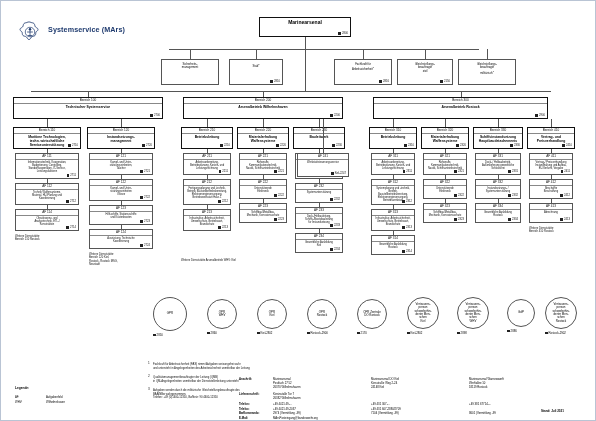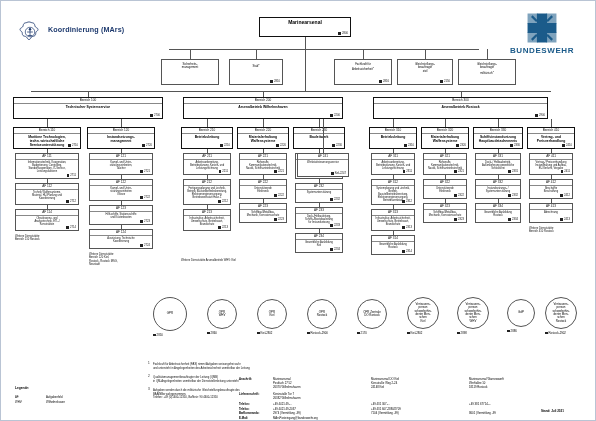--- a/index.html
+++ b/index.html
@@ -49,32 +49,22 @@
 <div id="sheet">
 
   <div class="hdr-logo">
     <svg viewBox="0 0 44 44" width="22" height="22">
       <path d="M22 2c3 2 6 1 8 3s1 5 3 7 5 2 5 5-3 3-4 5-0 5-2 7-5 1-7 3-2 5-5 5-3-3-5-5-5-1-7-3-1-5-2-7-4-2-4-5 3-3 5-5 1-5 3-7 5-1 8-3z" fill="#fff" stroke="#1e3a6e" stroke-width="1.6"></path>
       <circle cx="22" cy="22" r="9.5" fill="#fff" stroke="#1e3a6e" stroke-width="1.4"></circle>
       <circle cx="22" cy="16.5" r="2.4" fill="#1e3a6e"></circle>
       <path d="M22 19v10M17 22h10M18.5 29h7" stroke="#1e3a6e" stroke-width="1.5" stroke-linecap="round"></path>
     </svg>
   </div>
-  <div class="hdr-title">Koordinierung (MArs)</div>
-
-  <div class="bw-logo">
-    <div class="bw-cross">
-      <svg viewBox="0 0 40 40" width="34" height="34">
-        <path d="M3 3 L15 3 L15 15 L3 15 Z M37 3 L25 3 L25 15 L37 15 Z M3 37 L15 37 L15 25 L3 25 Z M37 37 L25 37 L25 25 L37 25 Z" fill="#7fa3bd"></path>
-        <path d="M14 3 L26 3 L26 14 L37 14 L37 26 L26 26 L26 37 L14 37 L14 26 L3 26 L3 14 L14 14 Z" fill="#1b5b8a"></path>
-        <path d="M8 6 L14 12 M32 6 L26 12 M8 34 L14 28 M32 34 L26 28" stroke="#1b5b8a" stroke-width="2.6"></path>
-      </svg>
-    </div>
-    <div class="bw-word">BUNDESWEHR</div>
-  </div>
+  <div class="hdr-title">Systemservice (MArs)</div>
+
 
   <div id="chart">
       <div class="box thick" style="left: 258px; top: 16px; width: 92px; height: 20px;">
         <div class="ttl big">Marinearsenal</div>
         <div class="ph"><span class="ico-ph"></span>2800</div>
       </div>
       <div class="ln lnv" style="left: 304px; top: 36px; width: 0.7px; height: 12px;"></div>
       <div class="ln lnh" style="left: 168px; top: 48px; width: 310px; height: 0.7px;"></div>
       <div class="ln lnv" style="left: 189px; top: 48px; width: 0.7px; height: 10px;"></div>
       <div class="box" style="left: 160px; top: 58px; width: 58px; height: 26px;">

